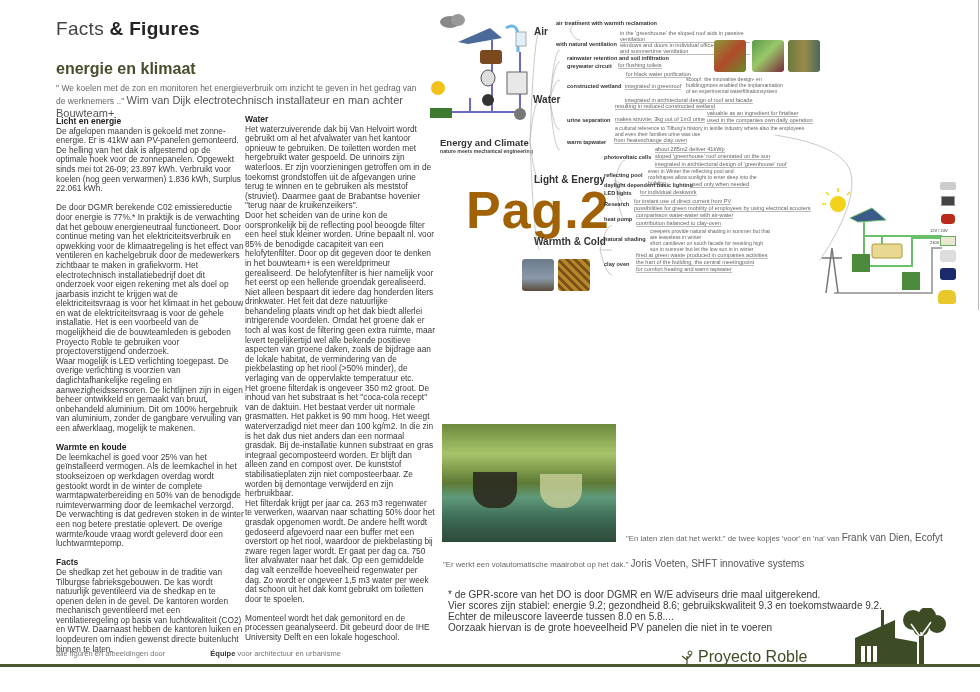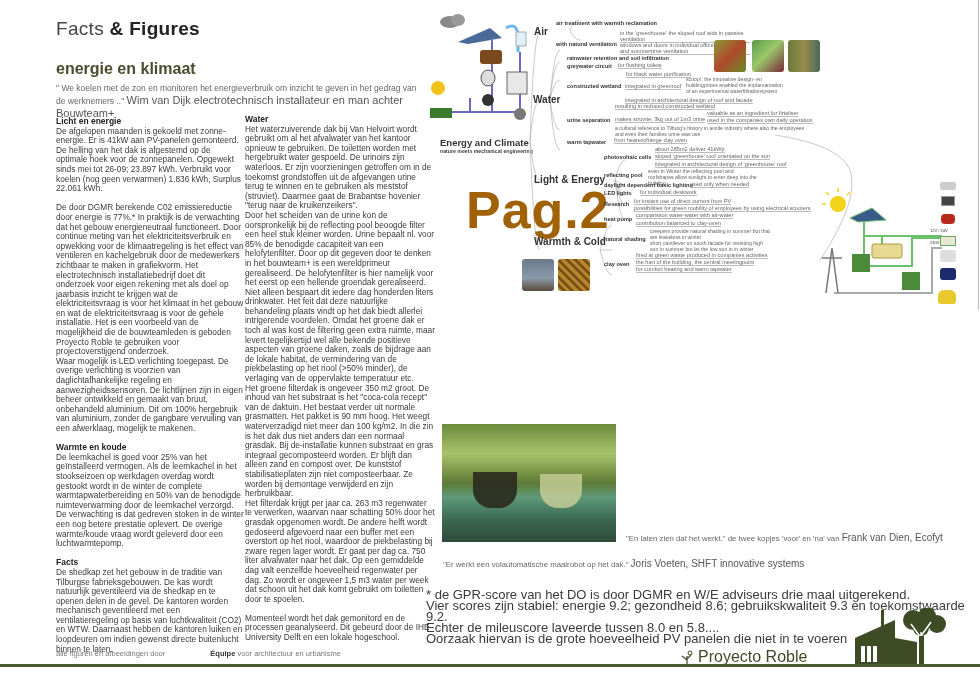--- a/index.html
+++ b/index.html
@@ -30,21 +30,21 @@
   .ec-title { left: 440px; top: 137px; font-size: 9.5px; font-weight: bold; color: #333; }
   .ec-sub { left: 440px; top: 148px; font-size: 5.2px; font-weight: bold; color: #444; }
 
   .thumb { border-radius: 3px; }
   .photo { left: 442px; top: 424px; width: 174px; height: 118px; background: linear-gradient(180deg, #6b8a3c 0%, #a8c46a 25%, #5e7a35 50%, #5f9a7a 62%, #3d6a55 80%, #2d4a3a 100%); }
   .cup1 { left: 473px; top: 472px; width: 44px; height: 36px; background: #2a2a1e; border-radius: 0 0 18px 18px; opacity: 0.9; }
   .cup2 { left: 540px; top: 474px; width: 42px; height: 34px; background: #c9cf9a; border-radius: 0 0 18px 18px; opacity: 0.8; }
   .cap1 { left: 626px; top: 532px; font-size: 7.8px; color: #666; white-space: nowrap; }
   .cap1 .who, .cap2 .who { font-size: 10px; color: #555; margin-top: 13px; }
   .cap2 { left: 443px; top: 558px; font-size: 7.8px; color: #666; white-space: nowrap; }
-  .foot { left: 426px; top: 589px; font-size: 13px; line-height: 11px; color: #3a3a3a; }
+  .foot { left: 448px; top: 589px; font-size: 10px; line-height: 11px; color: #3a3a3a; }
   .brand { left: 698px; top: 648px; font-size: 16px; color: #3e4c26; font-weight: normal; }
   .logo { left: 855px; top: 608px; }
   .divider-right { left: 978px; top: 0; width: 2px; height: 140px; background: #999; }
 </style>
 </head>
 <body>
 
 <div class="abs title">
   <span class="light">Facts</span>
   <span class="bold">&amp; Figures</span>

